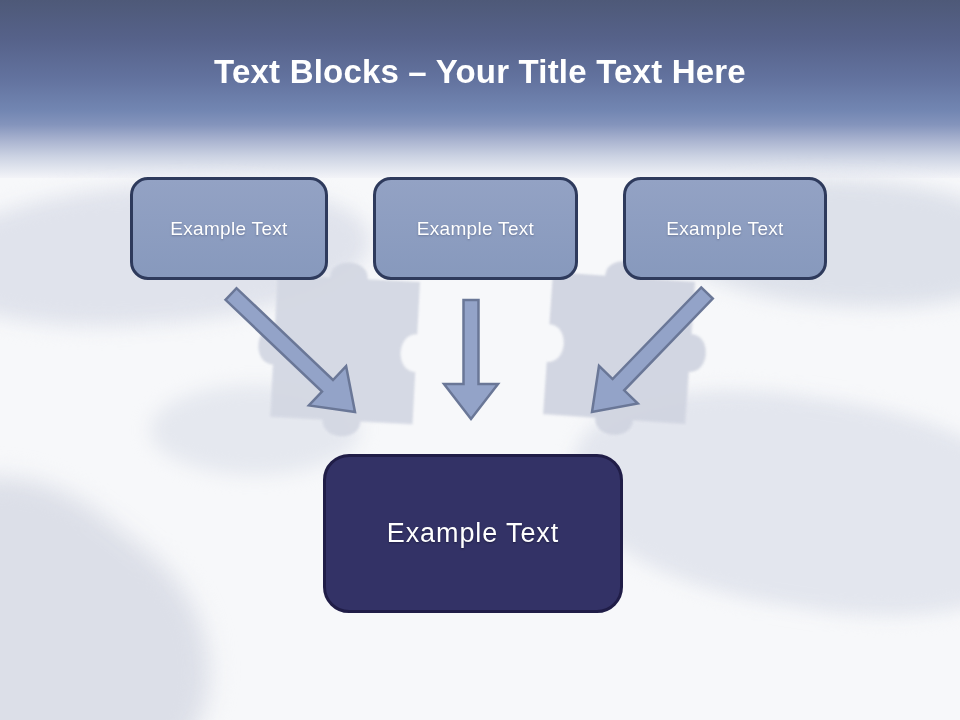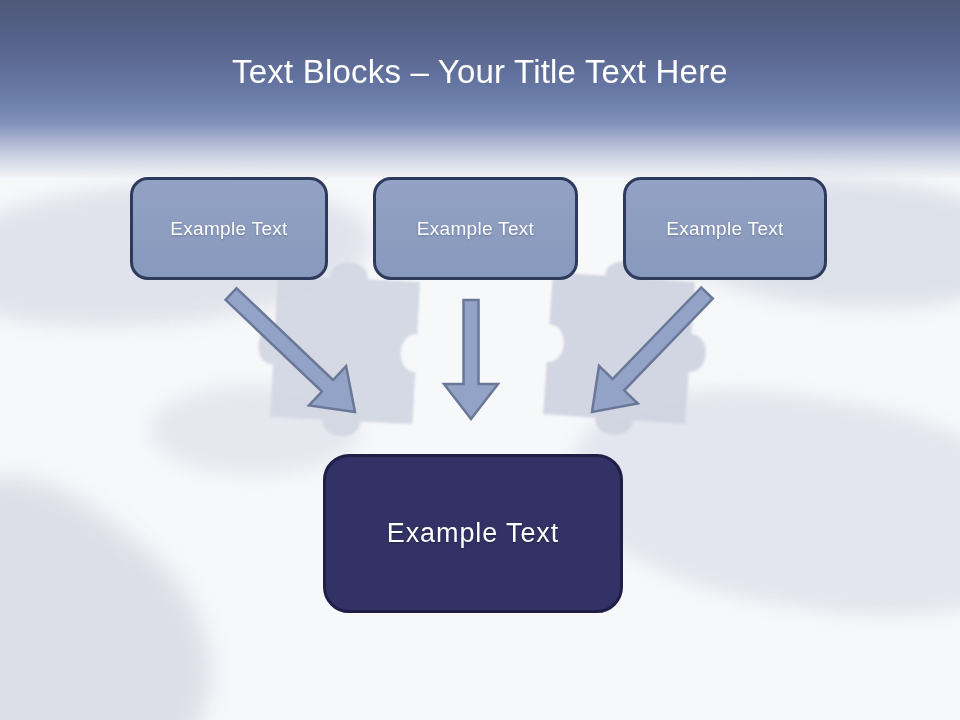--- a/index.html
+++ b/index.html
@@ -12,22 +12,22 @@
     position:absolute;left:0;top:0;width:960px;height:178px;z-index:1;
     background:linear-gradient(180deg,
       #4e5978 0%, #56628a 22%, #63739f 45%, #7286b2 62%,
       #8494bc 70%, #aab4d0 79%, #ccd3e3 88%, #f3f4f8 100%);
   }
   .title{
     position:absolute;left:0;top:52px;width:960px;z-index:5;
     text-align:center;color:#ffffff;font-size:33px;line-height:1.2;
     letter-spacing:0.2px;
   }
-  .title .bold{font-weight:normal;}
-  .title .rest{font-weight:normal;margin-left:0.28em;}
+  .title .bold{font-weight:bold;}
+  .title .rest{font-weight:bold;margin-left:0.28em;}
   
   .bg{position:absolute;inset:0;z-index:2;pointer-events:none;}
   .blob{position:absolute;background:#e0e3ec;filter:blur(10px);}
   .hand-left{left:-70px;top:186px;width:440px;height:138px;border-radius:48%;transform:rotate(-4deg);}
   .hand-right{right:-70px;top:180px;width:360px;height:126px;border-radius:48%;transform:rotate(3deg);background:#dde1ea;}
   .arm-bottom-right{right:-90px;bottom:112px;width:480px;height:210px;border-radius:46%;transform:rotate(9deg);background:#e3e6ee;filter:blur(9px);}
   .arm-bottom-left{left:-150px;bottom:-80px;width:360px;height:300px;border-radius:42%;transform:rotate(38deg);background:#dcdfe8;filter:blur(12px);}
   .shadow-mid-left{left:150px;top:385px;width:210px;height:90px;border-radius:50%;background:#e5e8ef;filter:blur(9px);}
   .puzzle-layer{position:absolute;inset:0;}
   .puzzle-layer path{filter:blur(1.2px);}

